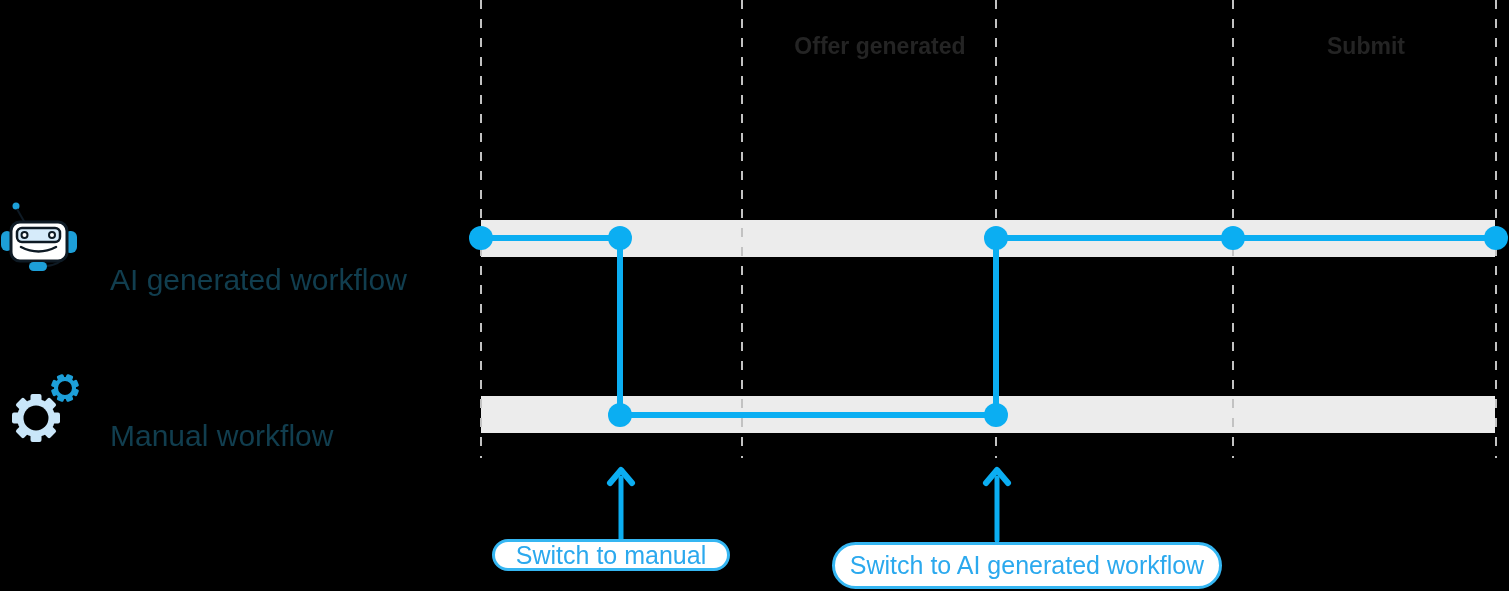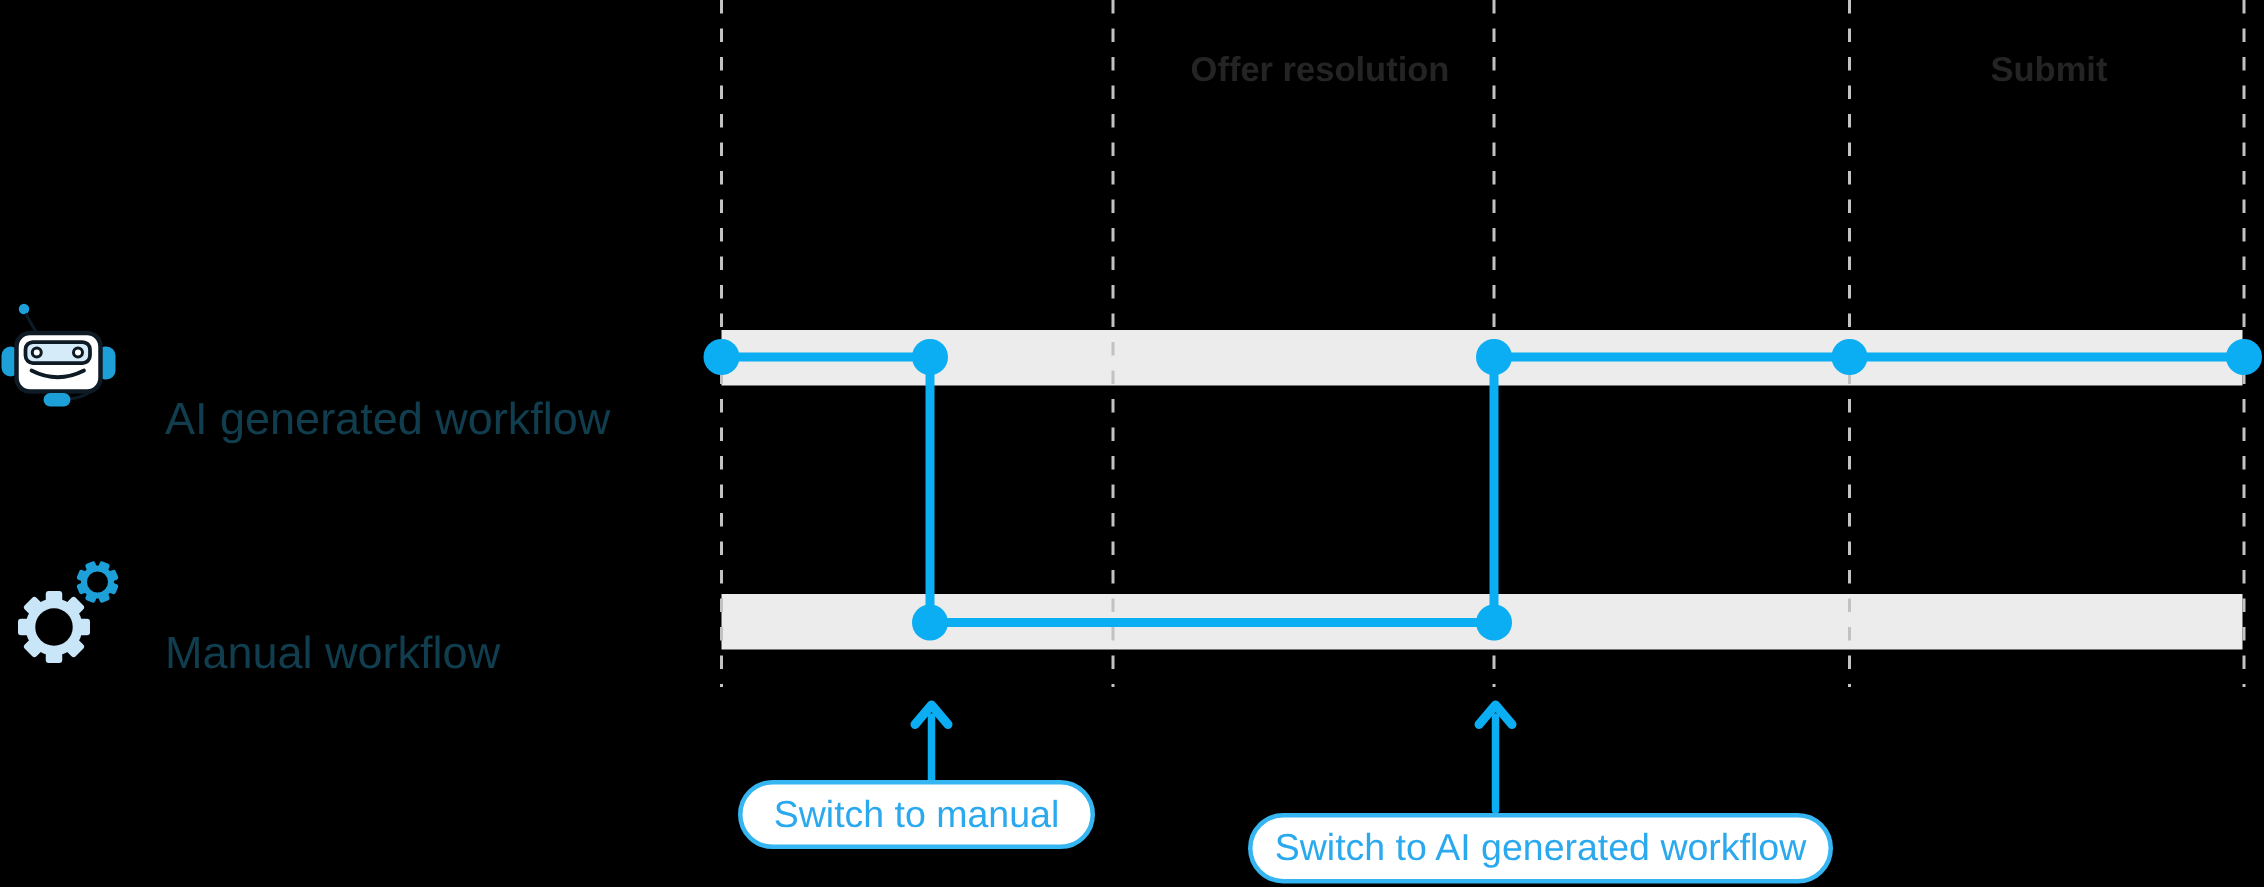--- a/index.html
+++ b/index.html
@@ -76,21 +76,21 @@
     <g>
       <line class="arrow-line" x1="621" y1="478" x2="621" y2="540"></line>
       <polyline class="arrow-head" points="610,483 621,470 632,483"></polyline>
     </g>
     <g>
       <line class="arrow-line" x1="997" y1="478" x2="997" y2="540"></line>
       <polyline class="arrow-head" points="986,483 997,470 1008,483"></polyline>
     </g>
   </svg>
 
-  <div class="phase-header" style="left:880px">Offer resolution</div>
+  <div class="phase-header" style="left:880px">Offer generated</div>
   <div class="phase-header" style="left:1366px">Submit</div>
 
   <svg class="overlay" style="left:0;top:195px" width="90" height="90" viewBox="0 0 90 90">
     <circle class="robot-blue" cx="16" cy="11" r="3.5"></circle>
     <path class="ink-stroke" d="M17 14 L25 28" stroke-width="2"></path>
     <rect class="robot-blue" x="1" y="36" width="12" height="20" rx="6"></rect>
     <rect class="robot-blue" x="64" y="36" width="13" height="22" rx="6"></rect>
     <path class="ink-stroke" d="M66.5 52 C66.5 64 58 70 46 71" stroke-width="2"></path>
     <rect x="11" y="27" width="56" height="39" rx="9" fill="#ffffff" stroke="var(--outline-ink,#0e1a24)" stroke-width="3"></rect>
     <rect x="17" y="33" width="43" height="14" rx="5" fill="var(--visor-fill,#d6ebfa)" stroke="var(--outline-ink,#0e1a24)" stroke-width="2.5"></rect>
@@ -126,16 +126,16 @@
         <rect x="-3.5" y="-14" width="7" height="8" rx="1.5" transform="rotate(292.5)"></rect>
         <rect x="-3.5" y="-14" width="7" height="8" rx="1.5" transform="rotate(337.5)"></rect>
       </g>
       <circle r="9" fill="#000000" stroke="var(--robot-blue,#1d9fd8)" stroke-width="4"></circle>
     </g>
   </svg>
 
   <div class="lane-label" style="top:224px">AI generated workflow</div>
   <div class="lane-label" style="top:380px">Manual workflow</div>
 
-  <div class="callout" style="left:492px;top:520px;width:238px;height:46px">Switch to manual</div>
+  <div class="callout" style="left:492px;top:539px;width:238px;height:32px">Switch to manual</div>
   <div class="callout" style="left:832px;top:542px;width:390px;height:47px">Switch to AI generated workflow</div>
 
 </div>
 
 </body></html>

